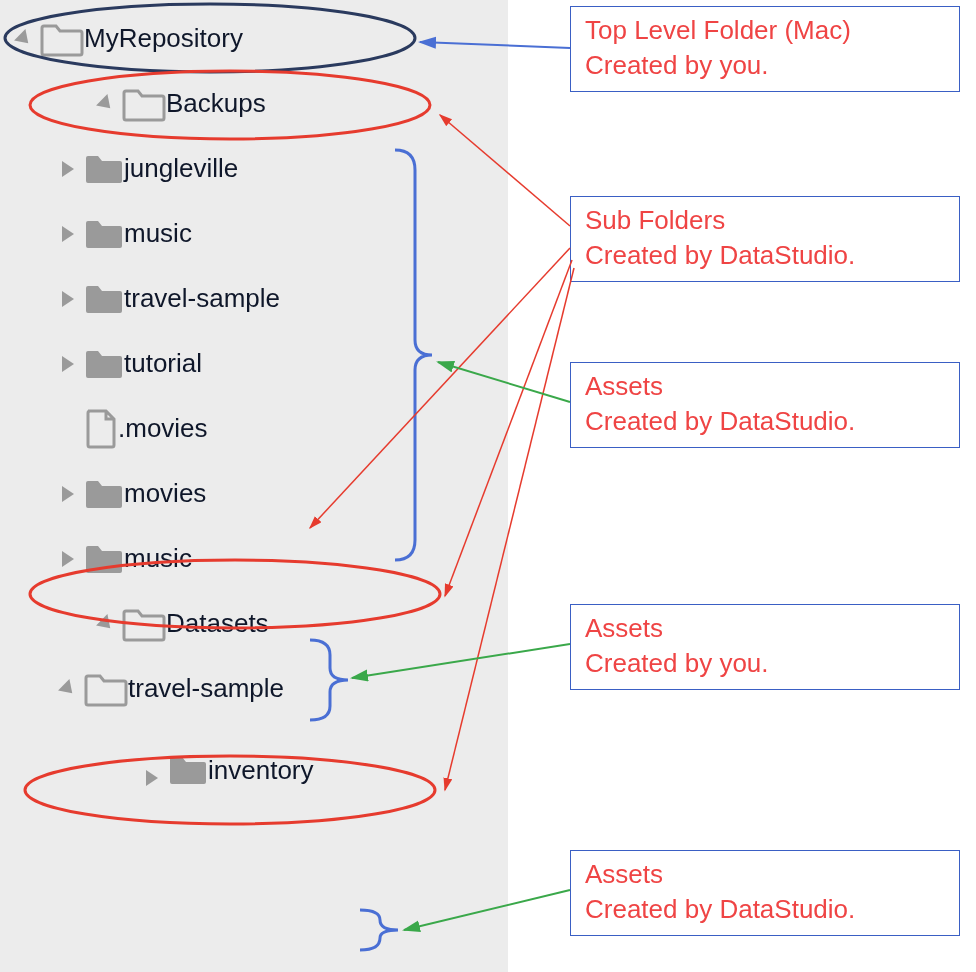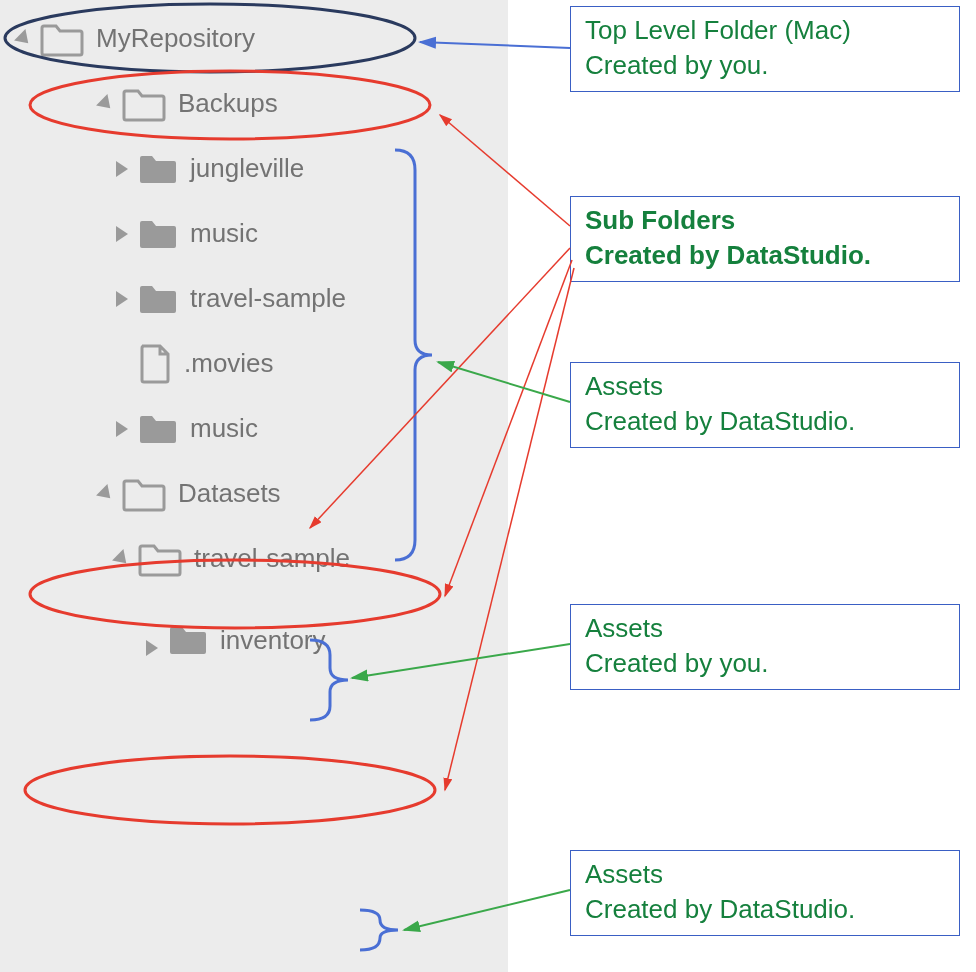--- a/index.html
+++ b/index.html
@@ -2,27 +2,27 @@
 <html><head>
 <meta charset="utf-8">
 <style>
   html,body{margin:0;padding:0;font-family:-apple-system,Helvetica,Arial,sans-serif;font-size:26px;color:#4a4a4a;}
   .stage{position:relative;width:976px;height:972px;background:#fff;}
   .tree{position:absolute;left:0;top:0;width:508px;height:972px;background:#ececec;padding-top:6px;box-sizing:border-box;}
   .row{display:flex;align-items:center;height:65px;}
   .disc{width:0;height:0;border-top:8px solid transparent;border-bottom:8px solid transparent;border-left:12px solid #9a9a9a;margin-right:10px;}
   .disc.half{transform:rotate(45deg);}
   .disc.spacer{border:none;width:12px;height:16px;}
-  .lbl{margin-left:12px;color:#737373;}
+  .lbl{color:#0f172a;}
   .ind1{padding-left:18px;}
   .ind2{padding-left:100px;}
-  .ind3{padding-left:116px;}
+  .ind3{padding-left:62px;}
   .ind4{padding-left:146px;align-items:flex-end;}
   svg.icon{flex:0 0 auto;}
-  .callout{position:absolute;border:1.5px solid #3a5fc4;background:#fff;padding:6px 14px 8px 14px;font-size:26px;line-height:1.35;color:#15803d;}
+  .callout{position:absolute;border:1.5px solid #3a5fc4;background:#fff;padding:6px 14px 8px 14px;font-size:26px;line-height:1.35;color:#ef4444;}
   .svg-over{position:absolute;left:0;top:0;pointer-events:none;}
 </style>
 </head>
 <body>
 
 <div class="stage">
 
   <div class="tree">
 
     <div class="row ind1">
@@ -56,27 +56,41 @@
       <span class="lbl">music</span>
     </div>
     <div class="row ind3">
       <span class="disc"></span>
       <svg class="icon" width="40" height="32">
           <path d="M2 8 L2 28 Q2 30 4 30 L36 30 Q38 30 38 28 L38 10 Q38 8 36 8 L18 8 L14 3 L4 3 Q2 3 2 5 Z" fill="#9a9a9a"></path>
         </svg>
       <span class="lbl">travel-sample</span>
     </div>
     <div class="row ind3">
+      <span class="disc"></span>
+      <svg class="icon" width="40" height="32">
+          <path d="M2 8 L2 28 Q2 30 4 30 L36 30 Q38 30 38 28 L38 10 Q38 8 36 8 L18 8 L14 3 L4 3 Q2 3 2 5 Z" fill="#9a9a9a"></path>
+        </svg>
+      <span class="lbl">tutorial</span>
+    </div>
+    <div class="row ind3">
       <span class="disc spacer"></span>
       <svg class="icon" width="34" height="40">
           <path d="M4 2 L22 2 L30 10 L30 36 Q30 38 28 38 L6 38 Q4 38 4 36 L4 4 Q4 2 6 2 Z M22 2 L22 10 L30 10" fill="none" stroke="#9a9a9a" stroke-width="3"></path>
         </svg>
       <span class="lbl">.movies</span>
     </div>
 
+    <div class="row ind3">
+      <span class="disc"></span>
+      <svg class="icon" width="40" height="32">
+          <path d="M2 8 L2 28 Q2 30 4 30 L36 30 Q38 30 38 28 L38 10 Q38 8 36 8 L18 8 L14 3 L4 3 Q2 3 2 5 Z" fill="#9a9a9a"></path>
+        </svg>
+      <span class="lbl">movies</span>
+    </div>
     <div class="row ind3">
       <span class="disc"></span>
       <svg class="icon" width="40" height="32">
           <path d="M2 8 L2 28 Q2 30 4 30 L36 30 Q38 30 38 28 L38 10 Q38 8 36 8 L18 8 L14 3 L4 3 Q2 3 2 5 Z" fill="#9a9a9a"></path>
         </svg>
       <span class="lbl">music</span>
     </div>
 
     <div class="row ind2">
       <span class="disc half"></span>
@@ -99,21 +113,21 @@
         </svg>
       <span class="lbl">inventory</span>
     </div>
 
   </div>
 
   <div class="callout" style="left:570px;top:6px;width:360px;">
     <div>Top Level Folder (Mac)</div>
     <div>Created by you.</div>
   </div>
-  <div class="callout" style="left:570px;top:196px;width:360px;font-weight:bold;">
+  <div class="callout" style="left:570px;top:196px;width:360px;">
     <div>Sub Folders</div>
     <div>Created by DataStudio.</div>
   </div>
   <div class="callout" style="left:570px;top:362px;width:360px;">
     <div>Assets</div>
     <div>Created by DataStudio.</div>
   </div>
   <div class="callout" style="left:570px;top:604px;width:360px;">
     <div>Assets</div>
     <div>Created by you.</div>

